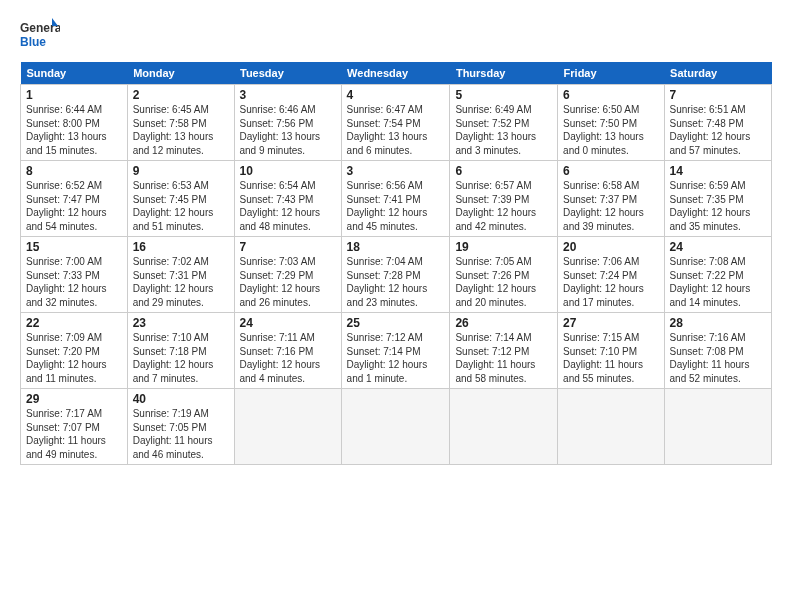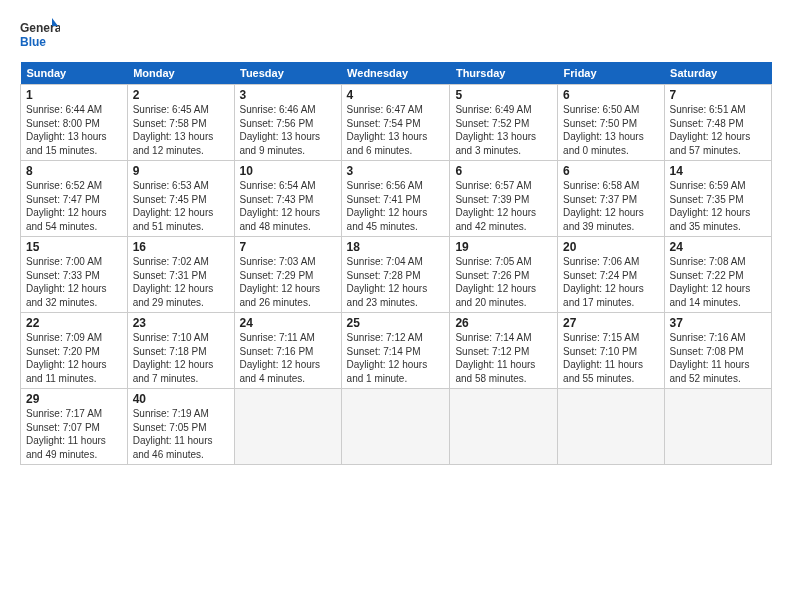--- a/index.html
+++ b/index.html
@@ -139,21 +139,21 @@
           <td><span class="day-num">20</span><span class="day-info">Sunrise: 7:06 AM<br>Sunset: 7:24 PM<br>Daylight: 12 hours<br>and 17 minutes.</span></td>
           <td><span class="day-num">24</span><span class="day-info">Sunrise: 7:08 AM<br>Sunset: 7:22 PM<br>Daylight: 12 hours<br>and 14 minutes.</span></td>
         </tr>
         <tr>
           <td><span class="day-num">22</span><span class="day-info">Sunrise: 7:09 AM<br>Sunset: 7:20 PM<br>Daylight: 12 hours<br>and 11 minutes.</span></td>
           <td><span class="day-num">23</span><span class="day-info">Sunrise: 7:10 AM<br>Sunset: 7:18 PM<br>Daylight: 12 hours<br>and 7 minutes.</span></td>
           <td><span class="day-num">24</span><span class="day-info">Sunrise: 7:11 AM<br>Sunset: 7:16 PM<br>Daylight: 12 hours<br>and 4 minutes.</span></td>
           <td><span class="day-num">25</span><span class="day-info">Sunrise: 7:12 AM<br>Sunset: 7:14 PM<br>Daylight: 12 hours<br>and 1 minute.</span></td>
           <td><span class="day-num">26</span><span class="day-info">Sunrise: 7:14 AM<br>Sunset: 7:12 PM<br>Daylight: 11 hours<br>and 58 minutes.</span></td>
           <td><span class="day-num">27</span><span class="day-info">Sunrise: 7:15 AM<br>Sunset: 7:10 PM<br>Daylight: 11 hours<br>and 55 minutes.</span></td>
-          <td><span class="day-num">37</span><span class="day-info">Sunrise: 7:16 AM<br>Sunset: 7:08 PM<br>Daylight: 11 hours<br>and 52 minutes.</span></td>
+          <td><span class="day-num">28</span><span class="day-info">Sunrise: 7:16 AM<br>Sunset: 7:08 PM<br>Daylight: 11 hours<br>and 52 minutes.</span></td>
         </tr>
         <tr>
           <td><span class="day-num">29</span><span class="day-info">Sunrise: 7:17 AM<br>Sunset: 7:07 PM<br>Daylight: 11 hours<br>and 49 minutes.</span></td>
           <td><span class="day-num">40</span><span class="day-info">Sunrise: 7:19 AM<br>Sunset: 7:05 PM<br>Daylight: 11 hours<br>and 46 minutes.</span></td>
           <td class="empty"></td>
           <td class="empty"></td>
           <td class="empty"></td>
           <td class="empty"></td>
           <td class="empty"></td>
         </tr>

